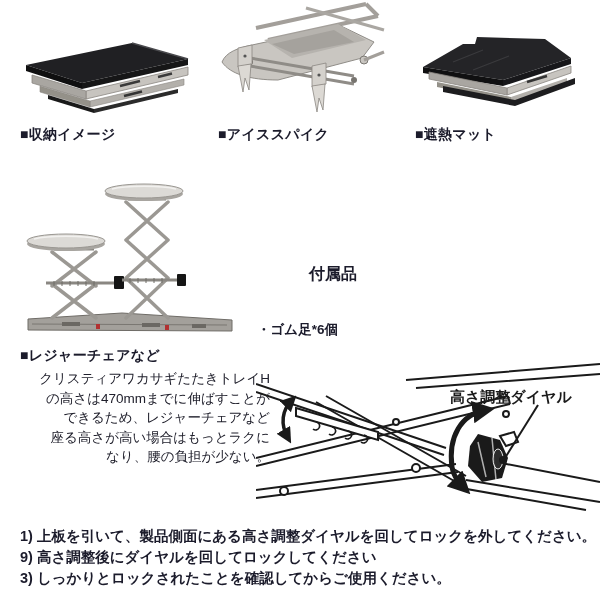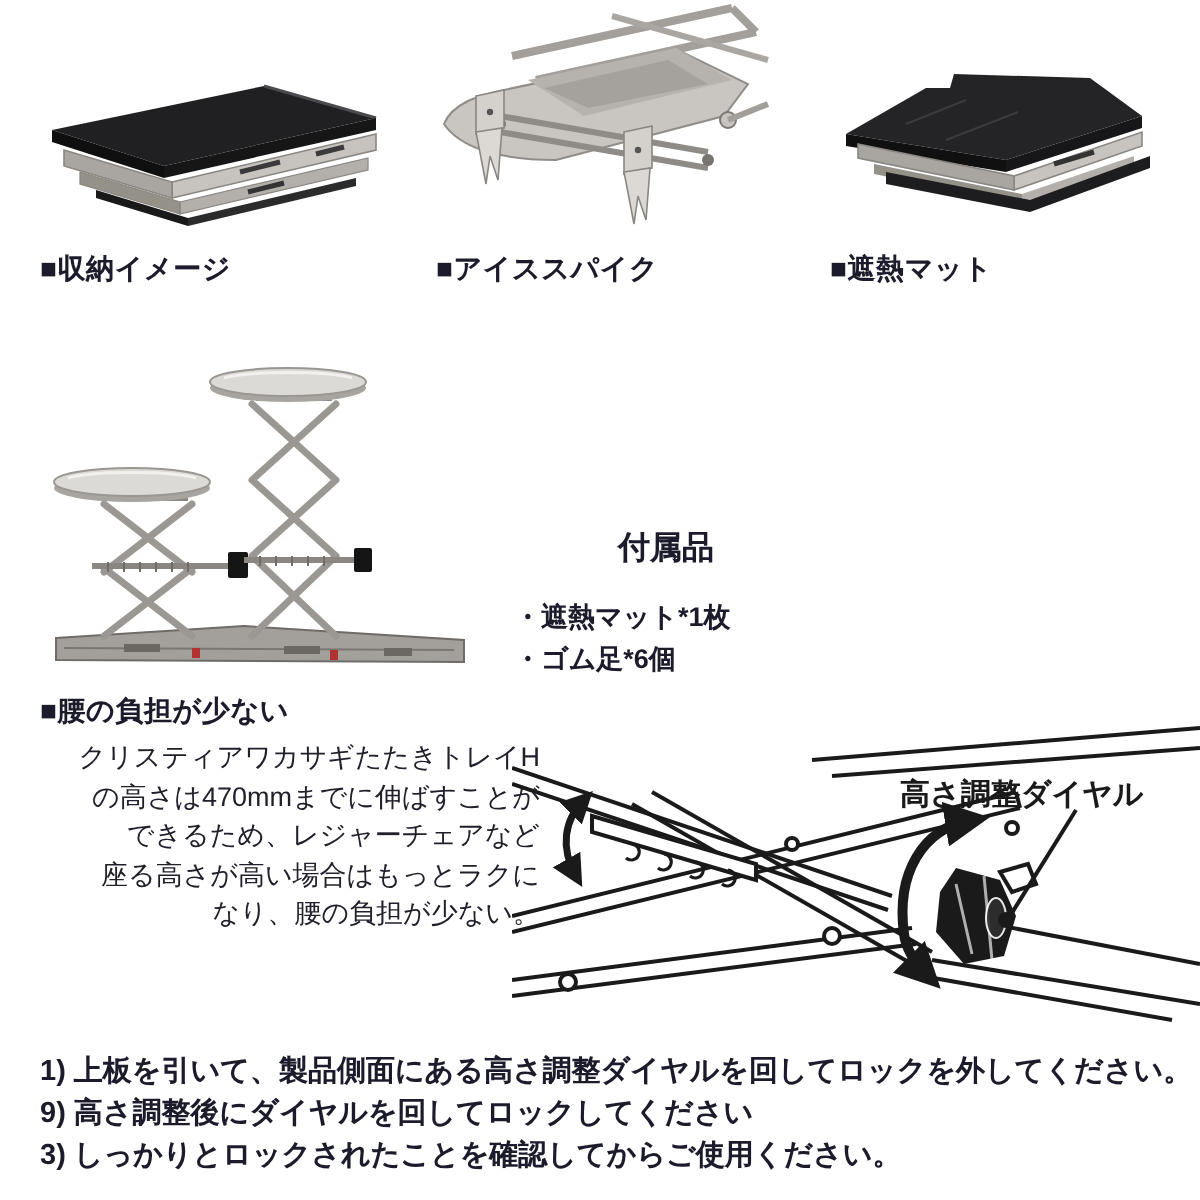--- a/index.html
+++ b/index.html
@@ -140,24 +140,23 @@
       <path d="M106,21 L144,21" stroke="#8a8782" stroke-width="3" fill="none"></path>
       <path d="M100,102 L158,102" stroke="#8a8782" stroke-width="3" fill="none"></path>
       <path d="M108,100 v5 M116,100 v5 M124,100 v5 M132,100 v5 M140,100 v5" stroke="#6f6c67" stroke-width="1" fill="none"></path>
       <rect x="155" y="96" width="9" height="12" rx="1" fill="#151515"></rect>
       <ellipse cx="122" cy="16" rx="39" ry="7" fill="#a8a5a0"></ellipse>
       <ellipse cx="122" cy="13" rx="39" ry="7" fill="#dcdad6" stroke="#9a9792" stroke-width="1"></ellipse>
       <path d="M90,11 A36,5 0 0,1 154,11" stroke="#f2f1ef" stroke-width="1.5" fill="none"></path>
     </g>
   </svg>
 
-  <div class="caption cap-height">■腰の負担が少ない</div>
+  <div class="caption cap-height">■レジャーチェアなど</div>
 
   <div class="acc-heading">付属品</div>
-  <div class="acc-item acc-item-1">・遮熱マット*1枚</div>
   <div class="acc-item acc-item-2">・ゴム足*6個</div>
 
   <div class="desc">クリスティアワカサギたたきトレイH
 の高さは470mmまでに伸ばすことが
 できるため、レジャーチェアなど
 座る高さが高い場合はもっとラクに
 なり、腰の負担が少ない。</div>
 
   <svg class="diagram" viewBox="0 0 344 152">
     <defs>

